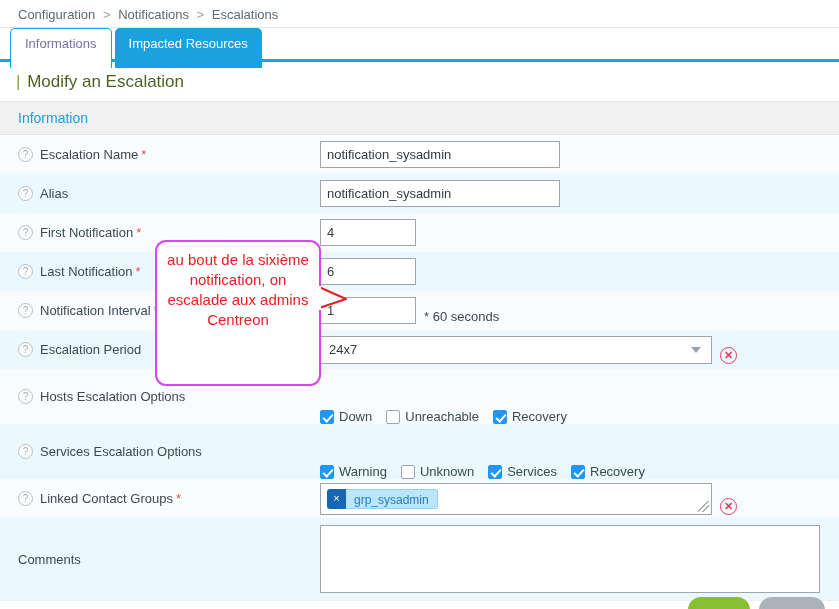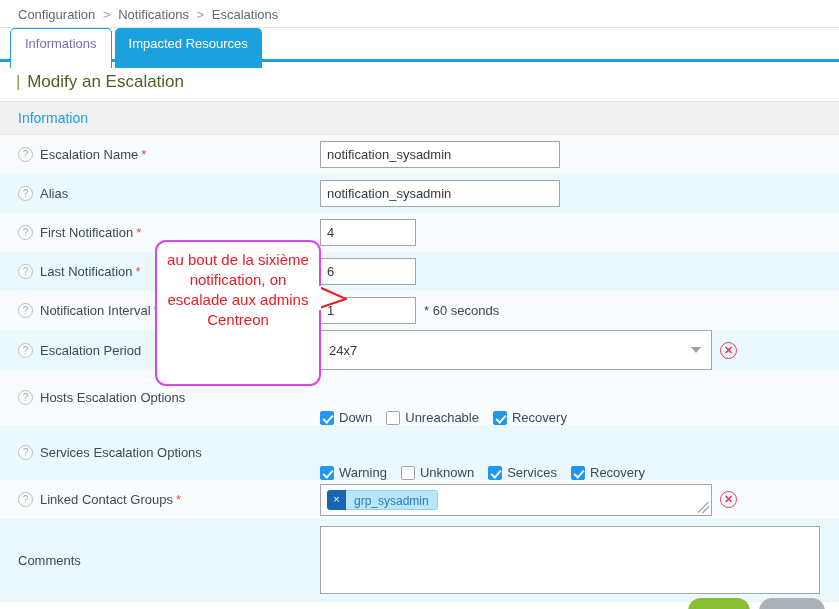--- a/index.html
+++ b/index.html
@@ -93,21 +93,21 @@
     flex: 0 0 320px;
     padding-left: 18px;
     font-size: 13px;
     color: #3c4a52;
     display: flex;
     align-items: center;
   }
   .row .val {
     flex: 1 1 auto;
     display: flex;
-    align-items: center;
+    align-items: flex-end;
     gap: 8px;
   }
   .help-icon {
     display: inline-block;
     width: 15px; height: 15px;
     border: 1px solid #b8c0c5;
     border-radius: 50%;
     color: #a6aeb3;
     font-size: 10px;
     line-height: 13px;
@@ -129,21 +129,21 @@
     padding: 0 6px;
     outline: none;
   }
   .w-wide { width: 240px; }
   .w-small { width: 96px; }
   .suffix { font-size: 13px; color: #3c4a52; }
 
   
   .select-box {
     width: 392px;
-    height: 40px;
+    height: 28px;
     border: 1px solid #9fa6aa;
     background: #ffffff;
     display: flex;
     align-items: center;
     padding: 0 8px;
     font-size: 13px;
     color: #333b40;
     position: relative;
     cursor: pointer;
   }

